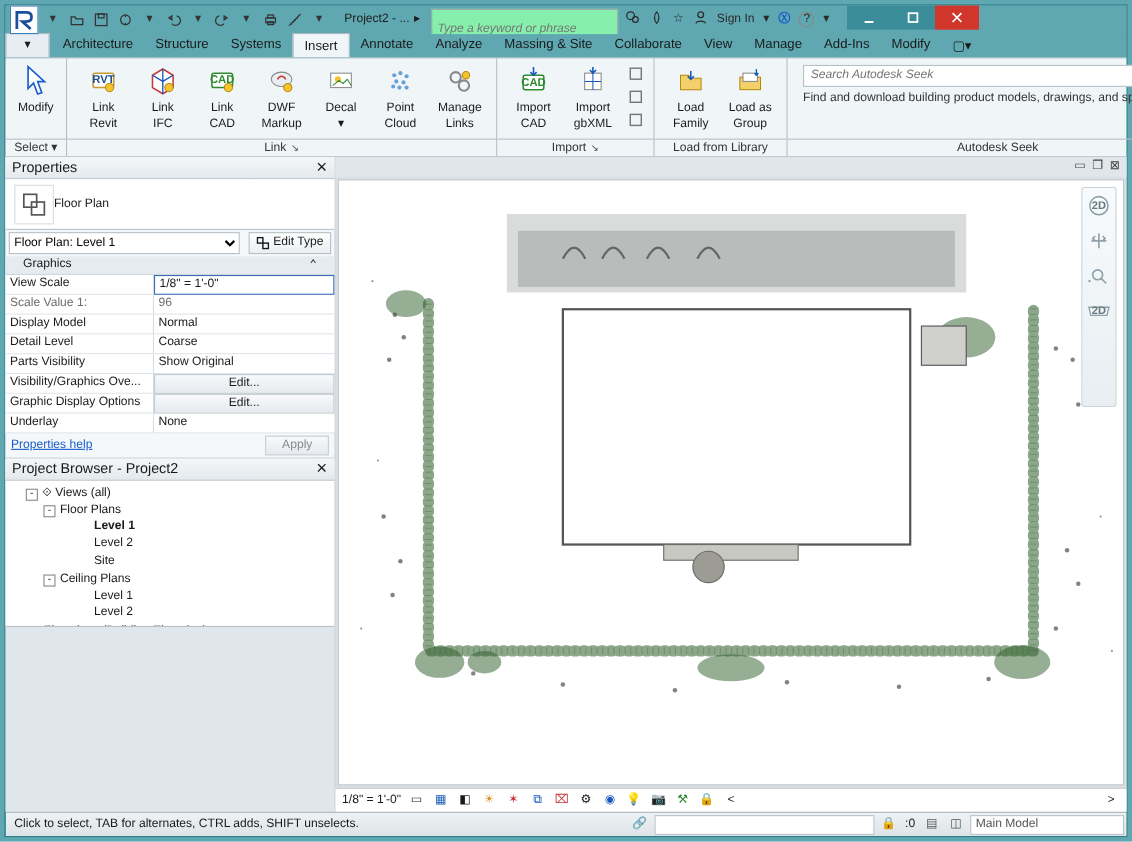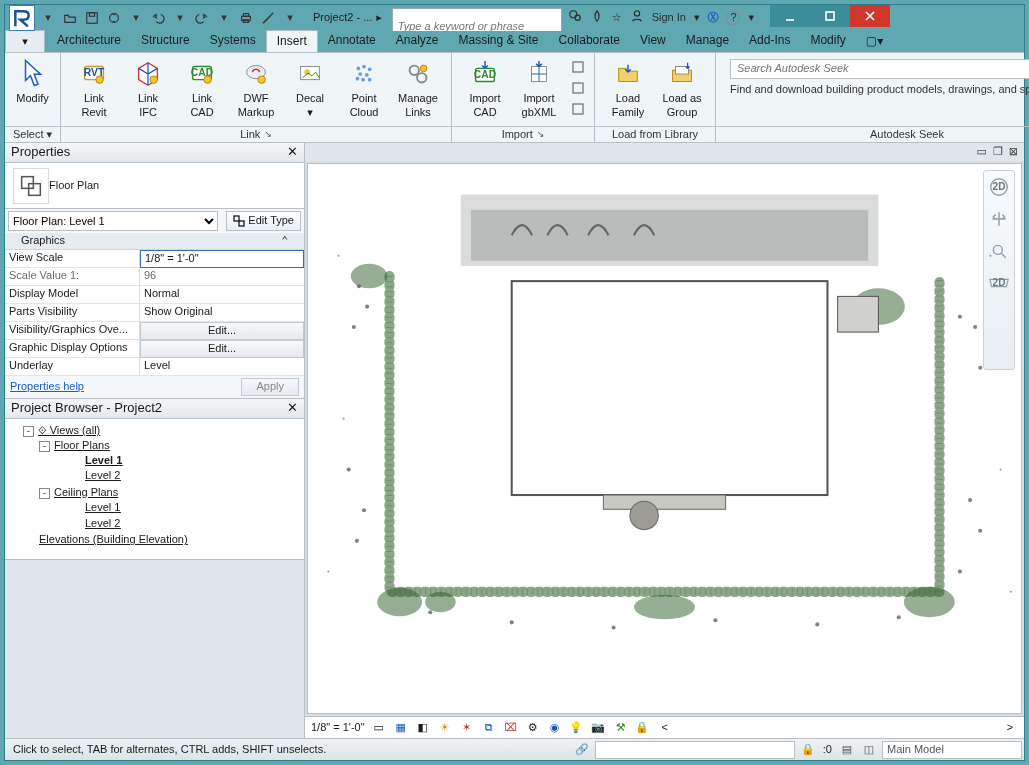--- a/index.html
+++ b/index.html
@@ -21,21 +21,21 @@
   body{width:1029px;height:765px;background:var(--bg-teal);overflow:hidden;color:var(--text);}
   .window{position:absolute;inset:4px;display:flex;flex-direction:column;border:1px solid #2e7d8a;}
   
   .titlebar{height:26px;display:flex;align-items:stretch;background:var(--bg-teal);}
   .qa-bar{display:flex;align-items:center;gap:4px;padding:0 4px;}
   .revit-logo{width:26px;height:26px;background:#fff;border:1px solid #3c7fb6;position:relative;display:flex;align-items:center;justify-content:center;}
   .revit-logo svg{width:20px;height:20px;}
   .qa-ico{width:18px;height:24px;display:flex;align-items:center;justify-content:center;color:#333;cursor:pointer;}
   .qa-ico svg{width:14px;height:14px;stroke:#3b3b3b;fill:none;stroke-width:1.5;}
   .title{flex:0 0 auto;padding:0 10px;display:flex;align-items:center;gap:4px;color:#1c1c1c;font-size:12px;}
-  .kw-search{width:170px;height:36px;margin-top:3px;border:1px solid #9aa5ad;background:#ffffff;padding:0 5px;font-style:italic;color:#777;}
+  .kw-search{width:170px;height:36px;margin-top:3px;border:1px solid #9aa5ad;background:#86efac;padding:0 5px;font-style:italic;color:#777;}
   .right-ico{display:flex;align-items:center;gap:8px;padding:0 6px;}
   .right-ico span{color:#2a2a2a;}
   .win-btns{display:flex;margin-left:10px;}
   .win-btn{width:40px;height:22px;display:flex;align-items:center;justify-content:center;color:#fff;cursor:pointer;}
   .win-min,.win-max{background:#3c8d9a;}
   .win-close{background:var(--close-red);}
   .win-btn svg{width:12px;height:12px;stroke:#fff;stroke-width:1.6;fill:none;}
   
   .menu{height:22px;background:var(--bg-teal);display:flex;align-items:flex-end;border-bottom:1px solid var(--border);}
   .menu .filemenu{width:40px;height:22px;background:#e6eef4;border:1px solid #b0bcc5;border-bottom:none;margin-right:2px;display:flex;align-items:center;justify-content:center;}
@@ -81,21 +81,21 @@
   .pv{flex:1;padding:1px 4px;}
   .pk.dim,.pv.dim{color:var(--text-dim);}
   .pv.sel{background:#fff;border:1px solid #3b6db5;}
   .pv.btn{background:linear-gradient(#f7f9fb,#e6eaee);border:1px solid #c3cbd1;text-align:center;}
   .prop-footer{display:flex;align-items:center;justify-content:space-between;padding:3px 5px;height:22px;}
   .prop-footer .help{color:var(--blue-link);text-decoration:underline;cursor:pointer;}
   .prop-footer .apply{border:1px solid #c3cbd1;background:linear-gradient(#f7f9fb,#e6eaee);padding:1px 14px;color:#888;cursor:default;}
   
   .pb{flex:0.9;display:flex;flex-direction:column;background:#fff;min-height:0;}
   .pb-body{flex:1;overflow:auto;padding:4px 2px;}
-  .tree ul{list-style:none;padding-left:16px;text-decoration:underline;}
+  .tree ul{list-style:none;padding-left:16px;}
   .tree li{padding:1px 0;white-space:nowrap;}
   .tree .tw{display:inline-block;width:11px;height:11px;border:1px solid #888;text-align:center;line-height:8px;font-size:9px;margin-right:4px;font-family:monospace;cursor:pointer;}
   .tree .sp{display:inline-block;width:15px;}
   .tree .bold{font-weight:bold;}
   
   .canvas-wrap{flex:1;display:flex;flex-direction:column;background:#d8dfe4;}
   .canvas-top{height:18px;background:#e0e6ea;display:flex;justify-content:flex-end;align-items:center;padding:0 6px;gap:6px;}
   .canvas-top span{cursor:pointer;color:#444;}
   .canvas{flex:1;margin:2px;background:#fff;border:1px solid var(--border);position:relative;overflow:hidden;}
   .viewcube{position:absolute;top:6px;right:6px;width:32px;height:200px;background:linear-gradient(#f8fbfd,#e8eef2);border:1px solid #c9d2d8;border-radius:3px;display:flex;flex-direction:column;align-items:center;padding:4px 0;gap:8px;font-weight:bold;}
@@ -460,53 +460,58 @@
             </div>
             <div class="prow">
               <div class="pk dim">Scale Value   1:</div>
               <div class="pv dim">96</div>
             </div>
             <div class="prow">
               <div class="pk">Display Model</div>
               <div class="pv">Normal</div>
             </div>
             <div class="prow">
+              <div class="pk">Detail Level</div>
+              <div class="pv">Coarse</div>
+            </div>
+            <div class="prow">
               <div class="pk">Parts Visibility</div>
               <div class="pv">Show Original</div>
             </div>
             <div class="prow">
               <div class="pk">Visibility/Graphics Ove...</div>
               <div class="pv btn">Edit...</div>
             </div>
             <div class="prow">
               <div class="pk">Graphic Display Options</div>
               <div class="pv btn">Edit...</div>
             </div>
             <div class="prow">
               <div class="pk">Underlay</div>
-              <div class="pv">Level</div>
+              <div class="pv">None</div>
             </div>
           </div>
         <div class="prop-footer">
           <span class="help">Properties help</span>
           <span class="apply">Apply</span>
         </div>
       </div>
 
       <div class="panel pb">
         <div class="panel-hd">
           <span class="t">Project Browser - Project2</span>
           <span class="x">✕</span>
         </div>
         <div class="pb-body tree" id="pb-tree">
             <ul>
               <li><span class="tw">-</span><span>⟐ </span><span>Views (all)</span><ul>
                   <li><span class="tw">-</span><span>Floor Plans</span><ul>
                       <li><span class="sp"></span><span class="sp"></span><span class=" bold">Level 1</span></li>
                       <li><span class="sp"></span><span class="sp"></span><span class="">Level 2</span></li>
+                      <li><span class="sp"></span><span class="sp"></span><span class="">Site</span></li>
                     </ul></li>
                   <li><span class="tw">-</span><span>Ceiling Plans</span><ul>
                       <li><span class="sp"></span><span class="sp"></span><span class="">Level 1</span></li>
                       <li><span class="sp"></span><span class="sp"></span><span class="">Level 2</span></li>
                     </ul></li>
                   <li><span>Elevations (Building Elevation)</span></li>
                 </ul></li>
             </ul>
           </div>
       </div>

